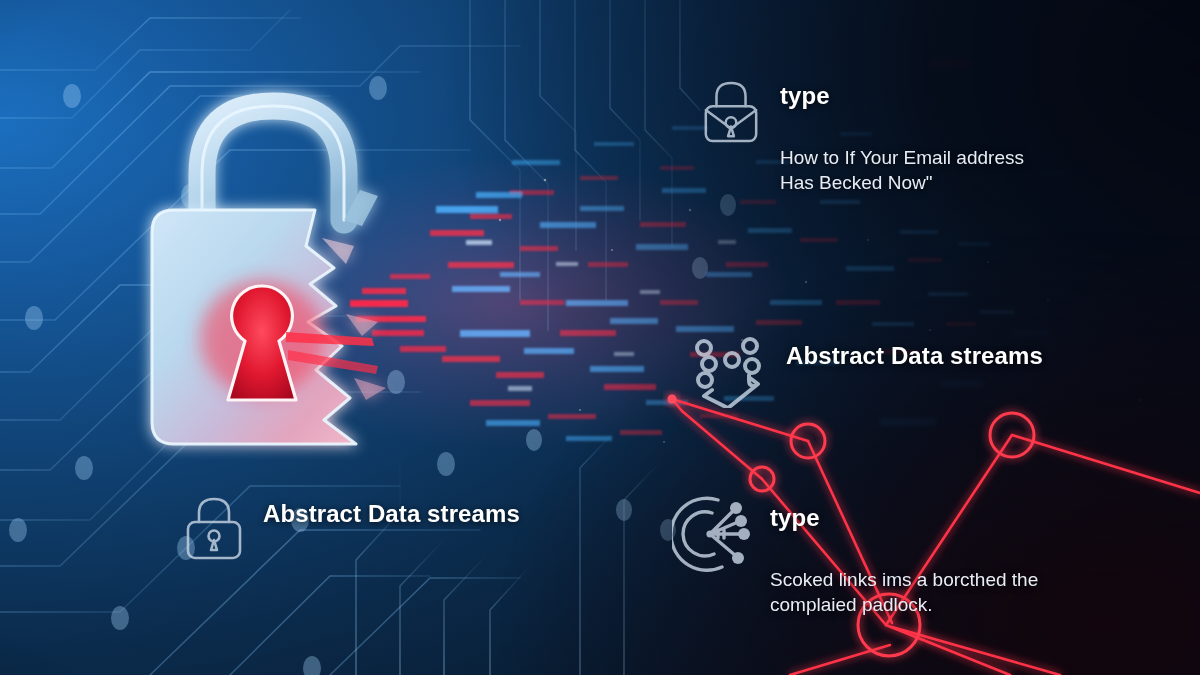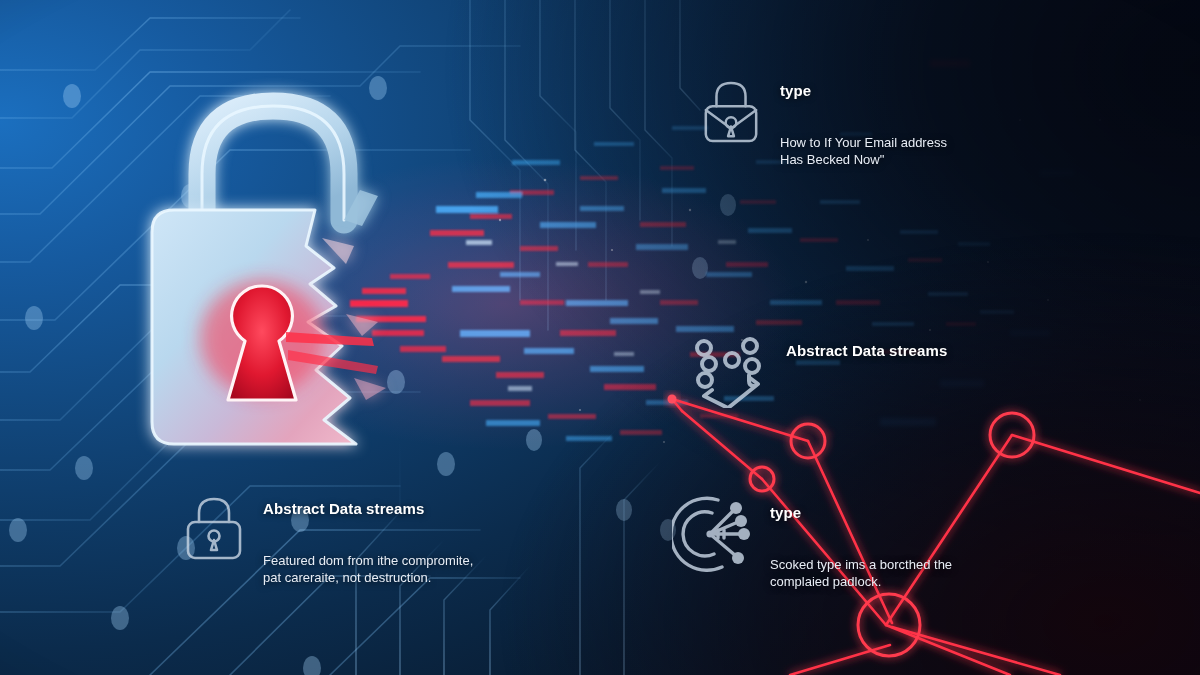--- a/index.html
+++ b/index.html
@@ -63,30 +63,30 @@
     align-items: flex-start;
     gap: 18px;
   }
   .callout .ico {
     flex: 0 0 auto;
     width: 64px; height: 64px;
     opacity: .82;
   }
   .callout .txt { padding-top: 2px; }
   .callout .title {
-    font-size: 15px;
+    font-size: 24px;
     font-weight: bold;
     color: #ffffff;
     letter-spacing: .1px;
     line-height: 1.15;
     margin-bottom: 7px;
     text-shadow: 0 1px 6px rgba(0,0,0,.75);
   }
   .callout .body {
-    font-size: 13px;
+    font-size: 19px;
     font-weight: 400;
     color: #e8edf5;
     line-height: 1.32;
     text-shadow: 0 1px 7px rgba(0,0,0,.8);
     white-space: pre-line;
     margin-top: 35px;
   }
 
   #callout-top-right    { left: 700px; top: 78px; }
   #callout-mid-right    { left: 692px; top: 336px; }
@@ -447,22 +447,20 @@
 
   <div class="callout" id="callout-bottom-left">
     <svg class="ico" viewBox="0 0 62 68" fill="none" stroke="#c6d3e2" stroke-width="2.6" stroke-linecap="round" stroke-linejoin="round">
       <path d="M16 28 L16 19 Q16 5 31 5 Q46 5 46 19 L46 28"></path>
       <rect x="5" y="28" width="52" height="36" rx="7"></rect>
       <circle cx="31" cy="42" r="5.5"></circle>
       <path d="M31 46 L28 56 L34 56 Z"></path>
     </svg>
     <div class="txt">
       <div class="title">Abstract Data streams</div>
-      <div class="body">Featured dom from ithe compromite,
-pat careraite, not destruction.</div>
     </div>
   </div>
 
   <div class="callout" id="callout-bottom-right">
     <svg class="ico" viewBox="0 0 80 80" fill="none" stroke="#c6d3e2" stroke-linecap="round" stroke-linejoin="round">
       <path d="M46 6 A36 36 0 1 0 50 73" stroke-width="3.4"></path>
       <path d="M40 19 A22 22 0 1 0 42 60" stroke-width="3.4"></path>
       <g stroke-width="3.4">
         <path d="M38 40 L62 16"></path>
         <path d="M38 40 L66 28"></path>
@@ -476,18 +474,18 @@
         <circle cx="66" cy="64" r="6"></circle>
         <circle cx="38" cy="40" r="3.6"></circle>
       </g>
       <g stroke-width="3.4">
         <path d="M46 36 L46 44"></path>
         <path d="M52 36 L52 44"></path>
       </g>
     </svg>
     <div class="txt">
       <div class="title">type</div>
-      <div class="body">Scoked type ims a borcthed the
+      <div class="body">Scoked links ims a borcthed the
 complaied padlock.</div>
     </div>
   </div>
 
 </div>
 
 </body></html>

